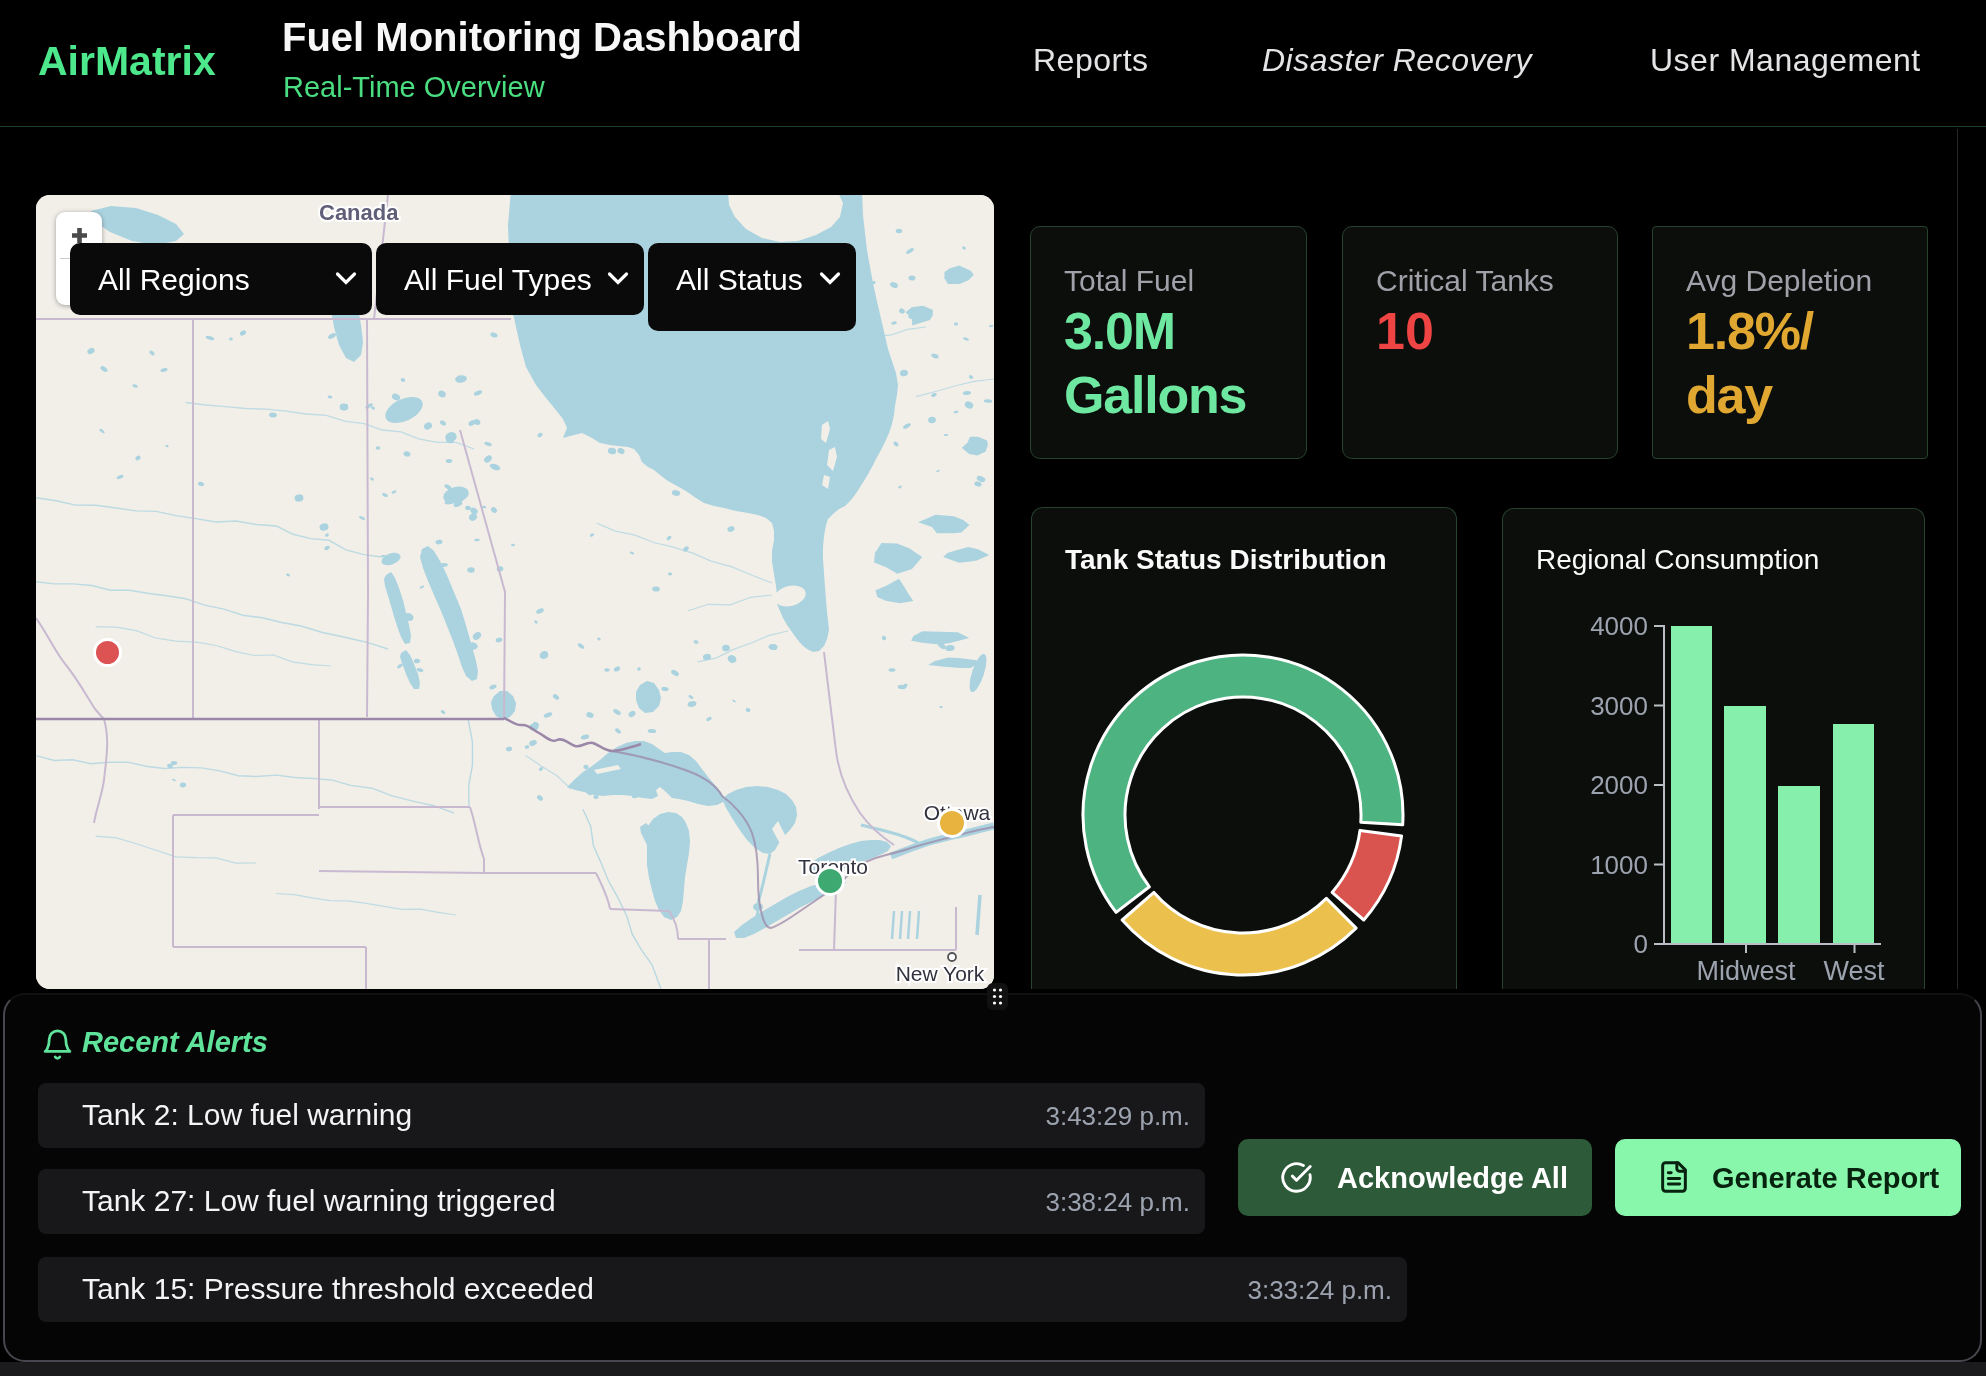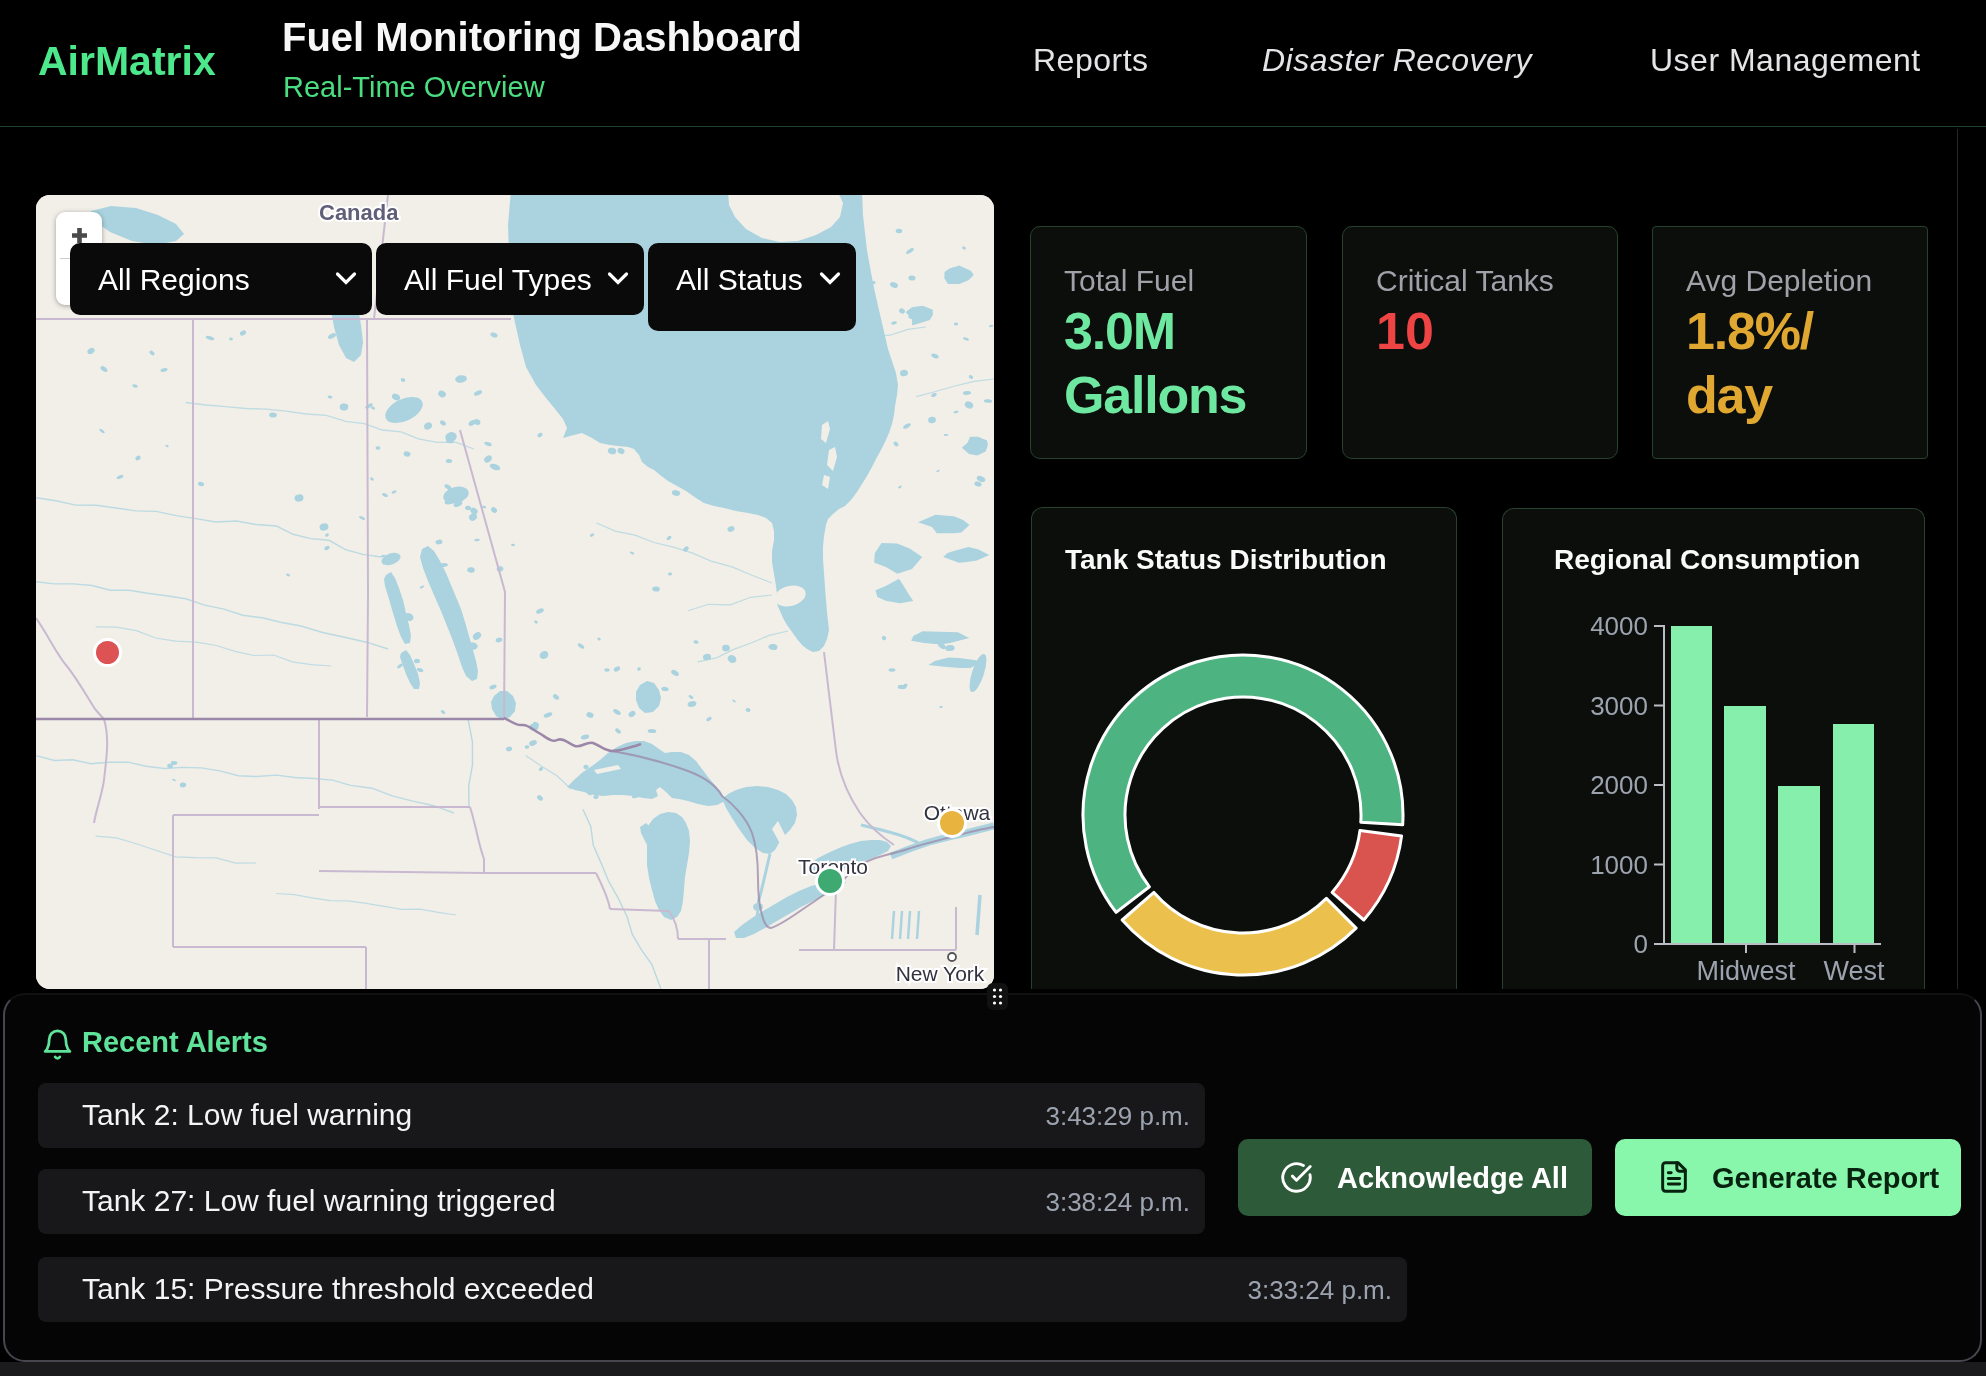--- a/index.html
+++ b/index.html
@@ -341,21 +341,21 @@
 <div class="abs" style="left:1031px;top:507px;width:426px;height:482px;background:#0c0e0c;border:1px solid #27432f;border-bottom:none;border-radius:12px 12px 0 0;">
   <div class="abs" style="left:33px;top:36px;font-size:28px;font-weight:bold;color:#fafafa;">Tank Status Distribution</div>
   <svg class="abs" style="left:0;top:0;" width="426" height="482" viewBox="0 0 426 482">
     <path d="M 84.1 404.4 A 160 160 0 1 1 370.7 316.8 L 328.8 314.2 A 118 118 0 1 0 117.4 378.8 Z" fill="#4cb381" stroke="#fff" stroke-width="3" stroke-linejoin="round"></path>
     <path d="M 369.6 327.9 A 160 160 0 0 1 331.8 412.0 L 300.1 384.4 A 118 118 0 0 0 328.0 322.4 Z" fill="#d9534f" stroke="#fff" stroke-width="3" stroke-linejoin="round"></path>
     <path d="M 324.1 420.1 A 160 160 0 0 1 90.2 412.0 L 121.9 384.4 A 118 118 0 0 0 294.4 390.4 Z" fill="#ecc04d" stroke="#fff" stroke-width="3" stroke-linejoin="round"></path>
   </svg>
 </div>
 
 <div class="abs" style="left:1502px;top:508px;width:423px;height:481px;background:#0c0e0c;border:1px solid #27432f;border-bottom:none;border-radius:12px 12px 0 0;">
-  <div class="abs" style="left:33px;top:35px;font-size:28px;font-weight:bold;color:#fafafa;margin-left:18px;">Regional Consumption</div>
+  <div class="abs" style="left:33px;top:35px;font-size:28px;font-weight:normal;color:#fafafa;">Regional Consumption</div>
   <svg class="abs" style="left:0;top:0;" width="423" height="481" viewBox="0 0 423 481">
 
     <rect x="168" y="117" width="41" height="318" fill="#86efac"></rect>
     <rect x="221" y="197" width="42" height="238" fill="#86efac"></rect>
     <rect x="275" y="277" width="42" height="158" fill="#86efac"></rect>
     <rect x="330" y="215" width="41" height="220" fill="#86efac"></rect>
 
     <path d="M161 116 L161 435 L378 435" stroke="#b9bdc4" stroke-width="2" fill="none"></path>
     <path d="M151 117 H161 M151 196.5 H161 M151 276 H161 M151 355.5 H161 M151 435 H161" stroke="#b9bdc4" stroke-width="2"></path>
     <path d="M243 435 v9 M351.5 435 v9" stroke="#b9bdc4" stroke-width="2"></path>
@@ -390,21 +390,21 @@
       </g>
     </svg>
 </div>
 
 <div class="abs" style="left:0;top:1362px;width:1986px;height:14px;background:#1b1b1e;"></div>
 <div class="abs" style="left:3px;top:993px;width:1979px;height:369px;background:#050506;border:2px solid #46464e;border-top-color:#111113;border-radius:22px;">
   <svg class="abs" style="left:36px;top:32px;" width="33" height="35" viewBox="0 0 24 24" fill="none" stroke="#5fe39a" stroke-width="2" stroke-linecap="round" stroke-linejoin="round">
     <path d="M6 8a6 6 0 0 1 12 0c0 7 3 9 3 9H3s3-2 3-9"></path>
       <path d="M10.3 21a1.94 1.94 0 0 0 3.4 0"></path>
   </svg>
-  <div class="abs" style="left:77px;top:31px;font-size:29px;font-weight:bold;color:#5fe39a;">Recent Alerts</div>
+  <div class="abs" style="left:77px;top:31px;font-size:29px;font-weight:bold;color:#5fe39a;font-style:italic;">Recent Alerts</div>
 
   <div class="abs" style="left:33px;top:88px;width:1167px;height:65px;background:#18181b;border-radius:8px;padding-left:12px;">
     <span class="abs" style="left:44px;top:15px;font-size:30px;color:#f4f4f5;">Tank 2: Low fuel warning</span>
     <span class="abs" style="right:15px;top:18px;font-size:26px;color:#9ca3af;">3:43:29 p.m.</span>
   </div>
   <div class="abs" style="left:33px;top:174px;width:1167px;height:65px;background:#18181b;border-radius:8px;">
     <span class="abs" style="left:44px;top:15px;font-size:30px;color:#f4f4f5;">Tank 27: Low fuel warning triggered</span>
     <span class="abs" style="right:15px;top:18px;font-size:26px;color:#9ca3af;">3:38:24 p.m.</span>
   </div>
   <div class="abs" style="left:33px;top:262px;width:1369px;height:65px;background:#18181b;border-radius:8px;">

